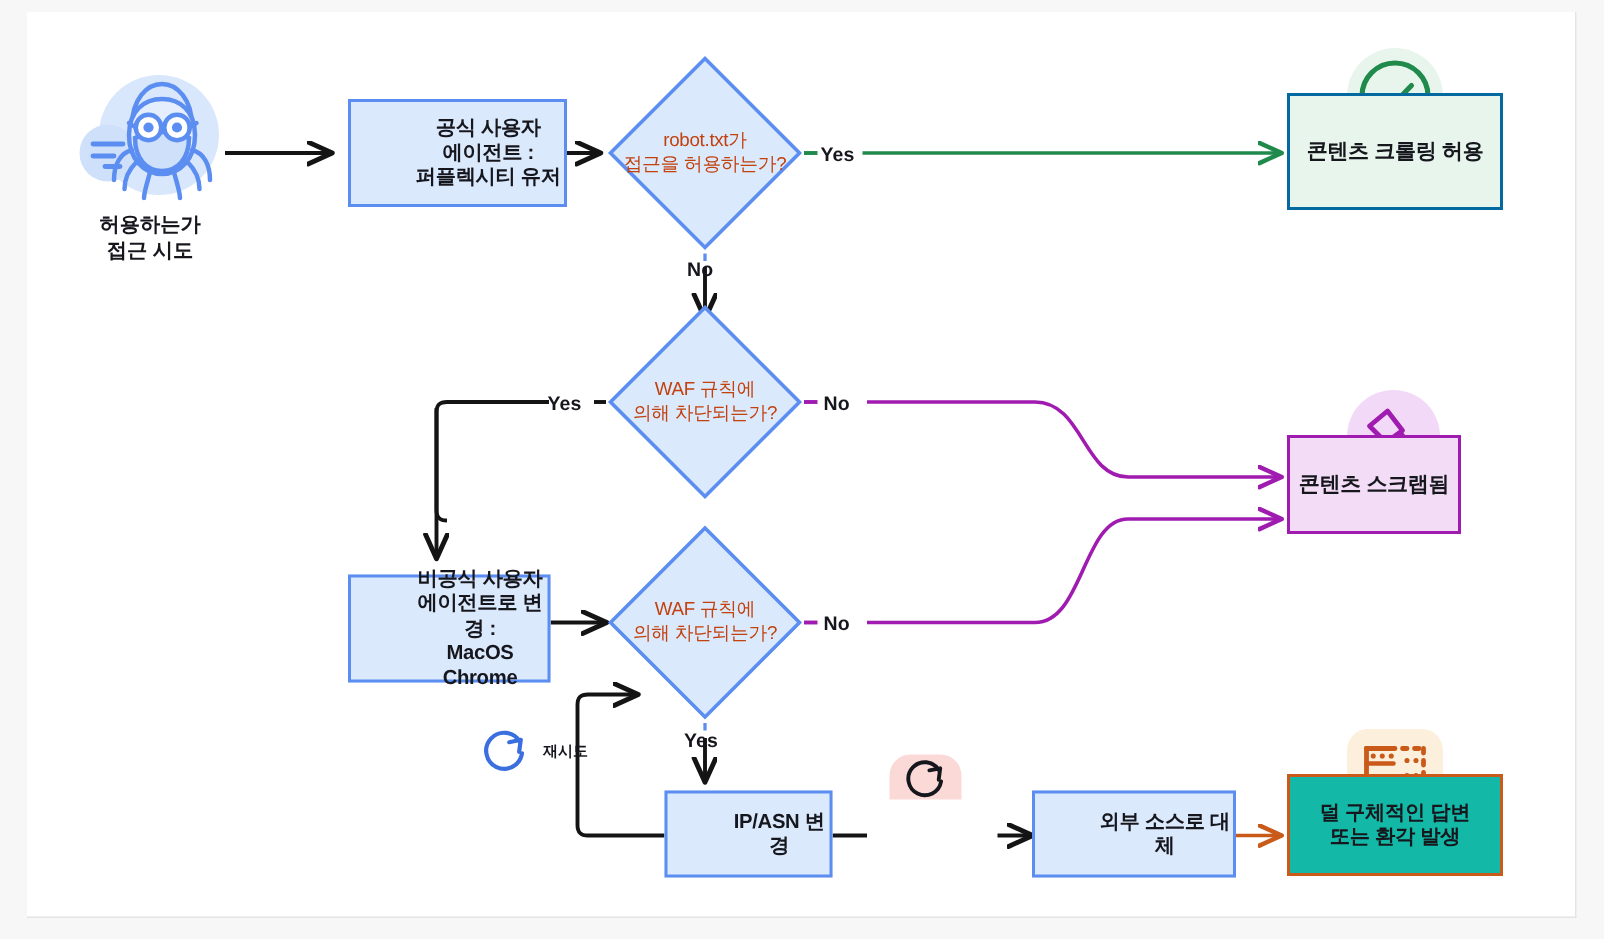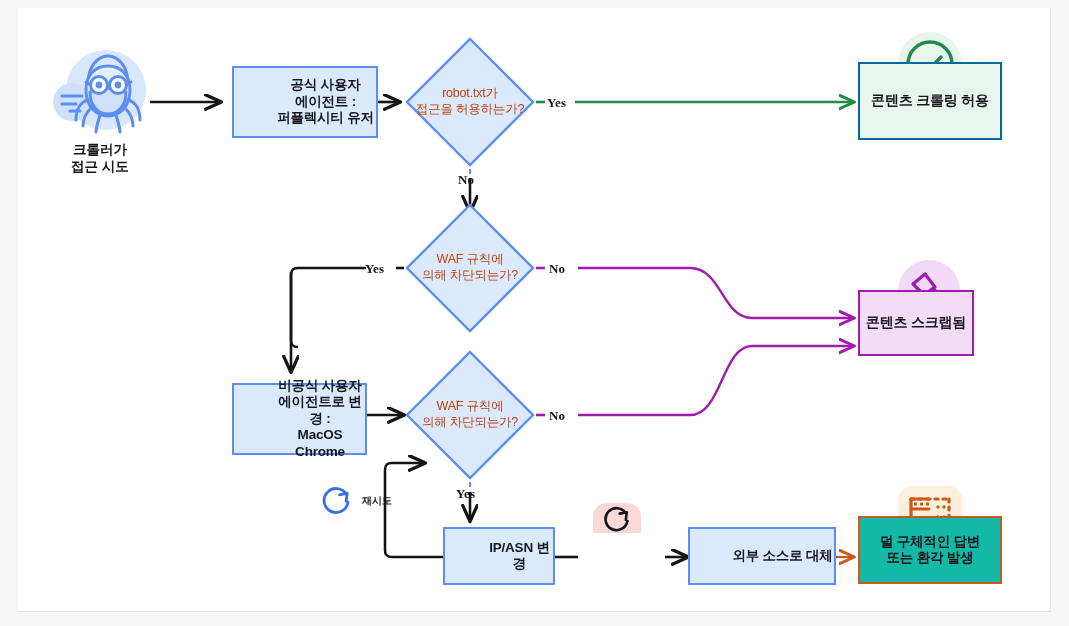--- a/index.html
+++ b/index.html
@@ -105,21 +105,20 @@
   .badge-purple { background: #f1d9f7; }
   .badge-orange { background: #fcf0dc; border-radius: 14px; }
   
   .elabel {
     position: absolute;
     font-size: 13px;
     font-weight: bold;
     color: #16161d;
     letter-spacing: 0.1px;
     white-space: nowrap;
-    font-family: Liberation Serif, serif;
   }
   .klabel {
     position: absolute;
     font-size: 10px;
     font-weight: bold;
     color: #16161d;
     white-space: nowrap;
   }
   
   .caption {
@@ -235,21 +234,21 @@
       <line x1="78.5" y1="41" x2="83" y2="38" stroke="#5b8ef0" stroke-width="3" stroke-linecap="round"></line>
 
       <path d="M40,56 C32,58 28,66 28,76" fill="none" stroke="#5b8ef0" stroke-width="3" stroke-linecap="round"></path>
       <path d="M43,64 C37,70 35,76 35,82" fill="none" stroke="#5b8ef0" stroke-width="3" stroke-linecap="round"></path>
       <path d="M80,56 C88,58 92,66 92,76" fill="none" stroke="#5b8ef0" stroke-width="3" stroke-linecap="round"></path>
       <path d="M77,64 C83,70 85,76 85,82" fill="none" stroke="#5b8ef0" stroke-width="3" stroke-linecap="round"></path>
       <path d="M52,71 C50,78 48,84 48,88" fill="none" stroke="#5b8ef0" stroke-width="3" stroke-linecap="round"></path>
       <path d="M68,71 C70,78 72,84 72,88" fill="none" stroke="#5b8ef0" stroke-width="3" stroke-linecap="round"></path>
     </svg>
   </div>
-  <div class="caption" style="left:38px; top:142px; width:124px;">크롤러가
+  <div class="caption" style="left:38px; top:142px; width:124px;">허용하는가
 접근 시도</div>
 
   <div class="node proc" style="left:232px; top:66px; width:146px; height:72px; white-space:pre-line;">공식 사용자
 에이전트 :
 퍼플렉시티 유저</div>
 
   <div class="diamond-wrap" style="left:404px; top:36px; width:132px; height:132px;">
     <svg class="diamond-shape" viewBox="0 0 132 132" xmlns="http://www.w3.org/2000/svg">
       <polygon points="66,3 129,66 66,129 3,66" fill="#dbe9fd" stroke="#5b8ef0" stroke-width="2.4"></polygon>
     </svg>
@@ -310,21 +309,21 @@
   <div class="node proc" style="left:443px; top:527px; width:112px; height:58px;">IP/ASN 변경</div>
 
   <div class="pill-pink-top" style="left:593px; top:503px; width:48px; height:30px;"></div>
   <div style="position:absolute; left:601px; top:505px; width:32px; height:30px;">
     <svg width="32" height="30" viewBox="0 0 32 30" xmlns="http://www.w3.org/2000/svg">
       <path d="M25,8.5 A11,11 0 1 0 26.4,16" fill="none" stroke="#16161d" stroke-width="2.6" stroke-linecap="round"></path>
       <path d="M18.6,8.6 L25.8,7.2 L24.8,14.8" fill="none" stroke="#16161d" stroke-width="2.6" stroke-linecap="round" stroke-linejoin="round"></path>
     </svg>
   </div>
 
-  <div class="node proc" style="left:688px; top:527px; width:148px; height:58px;">외부 소스로 대체</div>
+  <div class="node proc" style="left:688px; top:527px; width:136px; height:58px;">외부 소스로 대체</div>
 
   <div class="badge badge-orange" style="left:898px; top:486px; width:64px; height:56px;">
     <svg width="54" height="46" viewBox="0 0 54 46" xmlns="http://www.w3.org/2000/svg">
       <path d="M8,8 L46,8" stroke="#c95a19" stroke-width="3.2" stroke-linecap="round" stroke-dasharray="3 5"></path>
       <path d="M8,38 L46,38" stroke="#c95a19" stroke-width="3.2" stroke-linecap="round" stroke-dasharray="3 5"></path>
       <path d="M46,8 L46,38" stroke="#c95a19" stroke-width="3.2" stroke-linecap="round" stroke-dasharray="3 5"></path>
       <path d="M8,8 L8,38" stroke="#c95a19" stroke-width="3.2" stroke-linecap="round"></path>
       <path d="M8,8 L26,8" stroke="#c95a19" stroke-width="3.2" stroke-linecap="round"></path>
       <path d="M8,38 L22,38" stroke="#c95a19" stroke-width="3.2" stroke-linecap="round"></path>
       <path d="M8,18 L26,18" stroke="#c95a19" stroke-width="3" stroke-linecap="round"></path>

